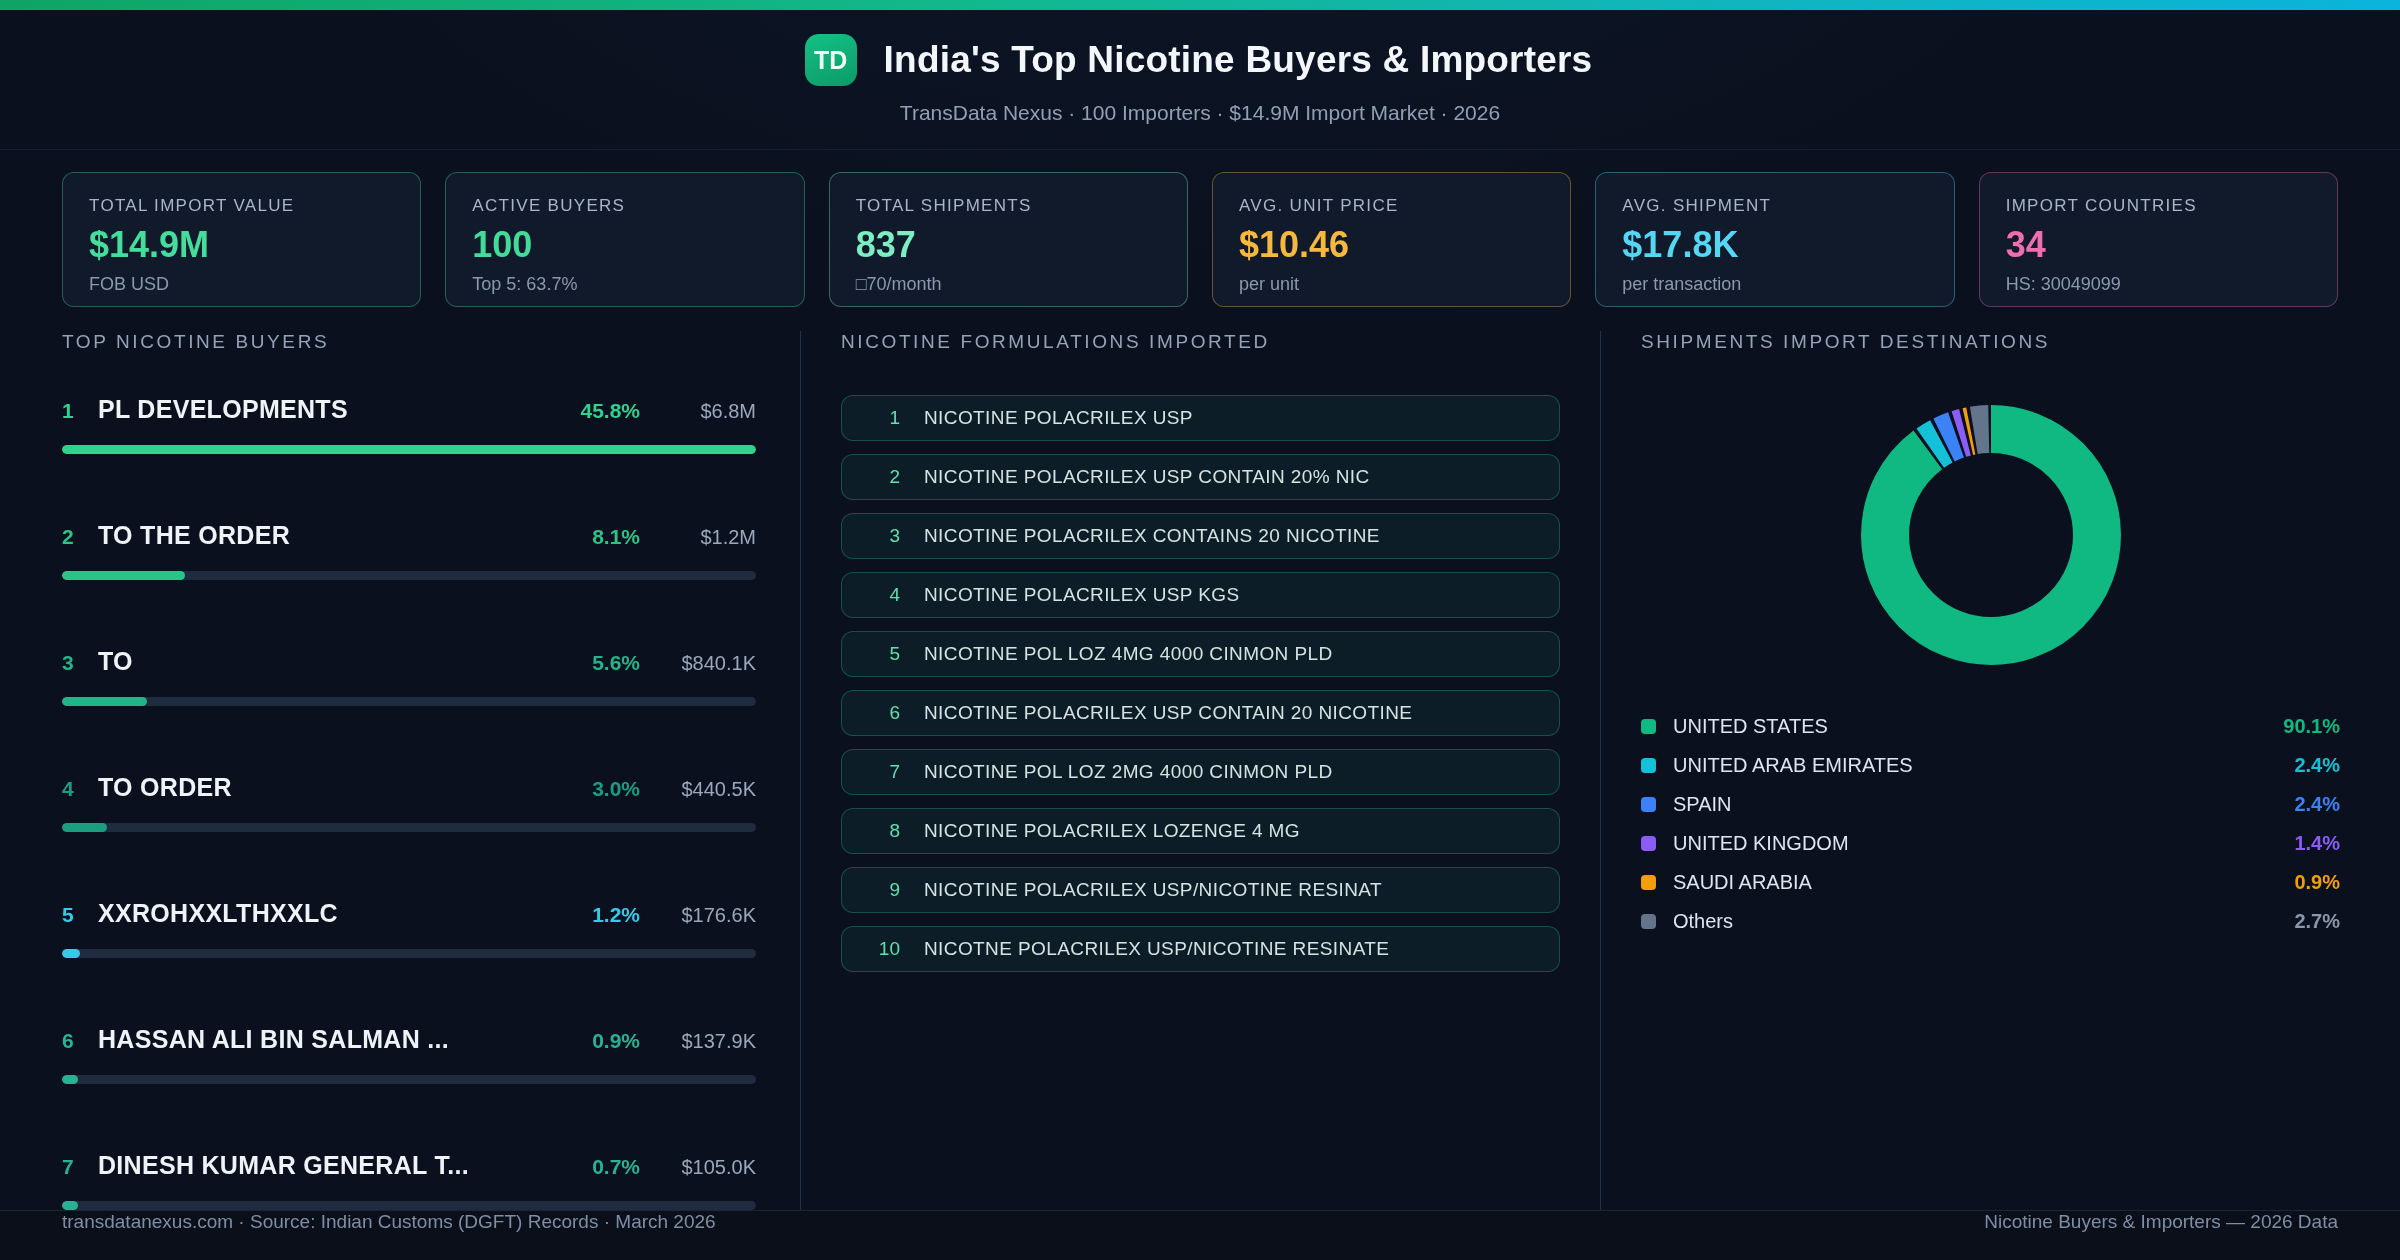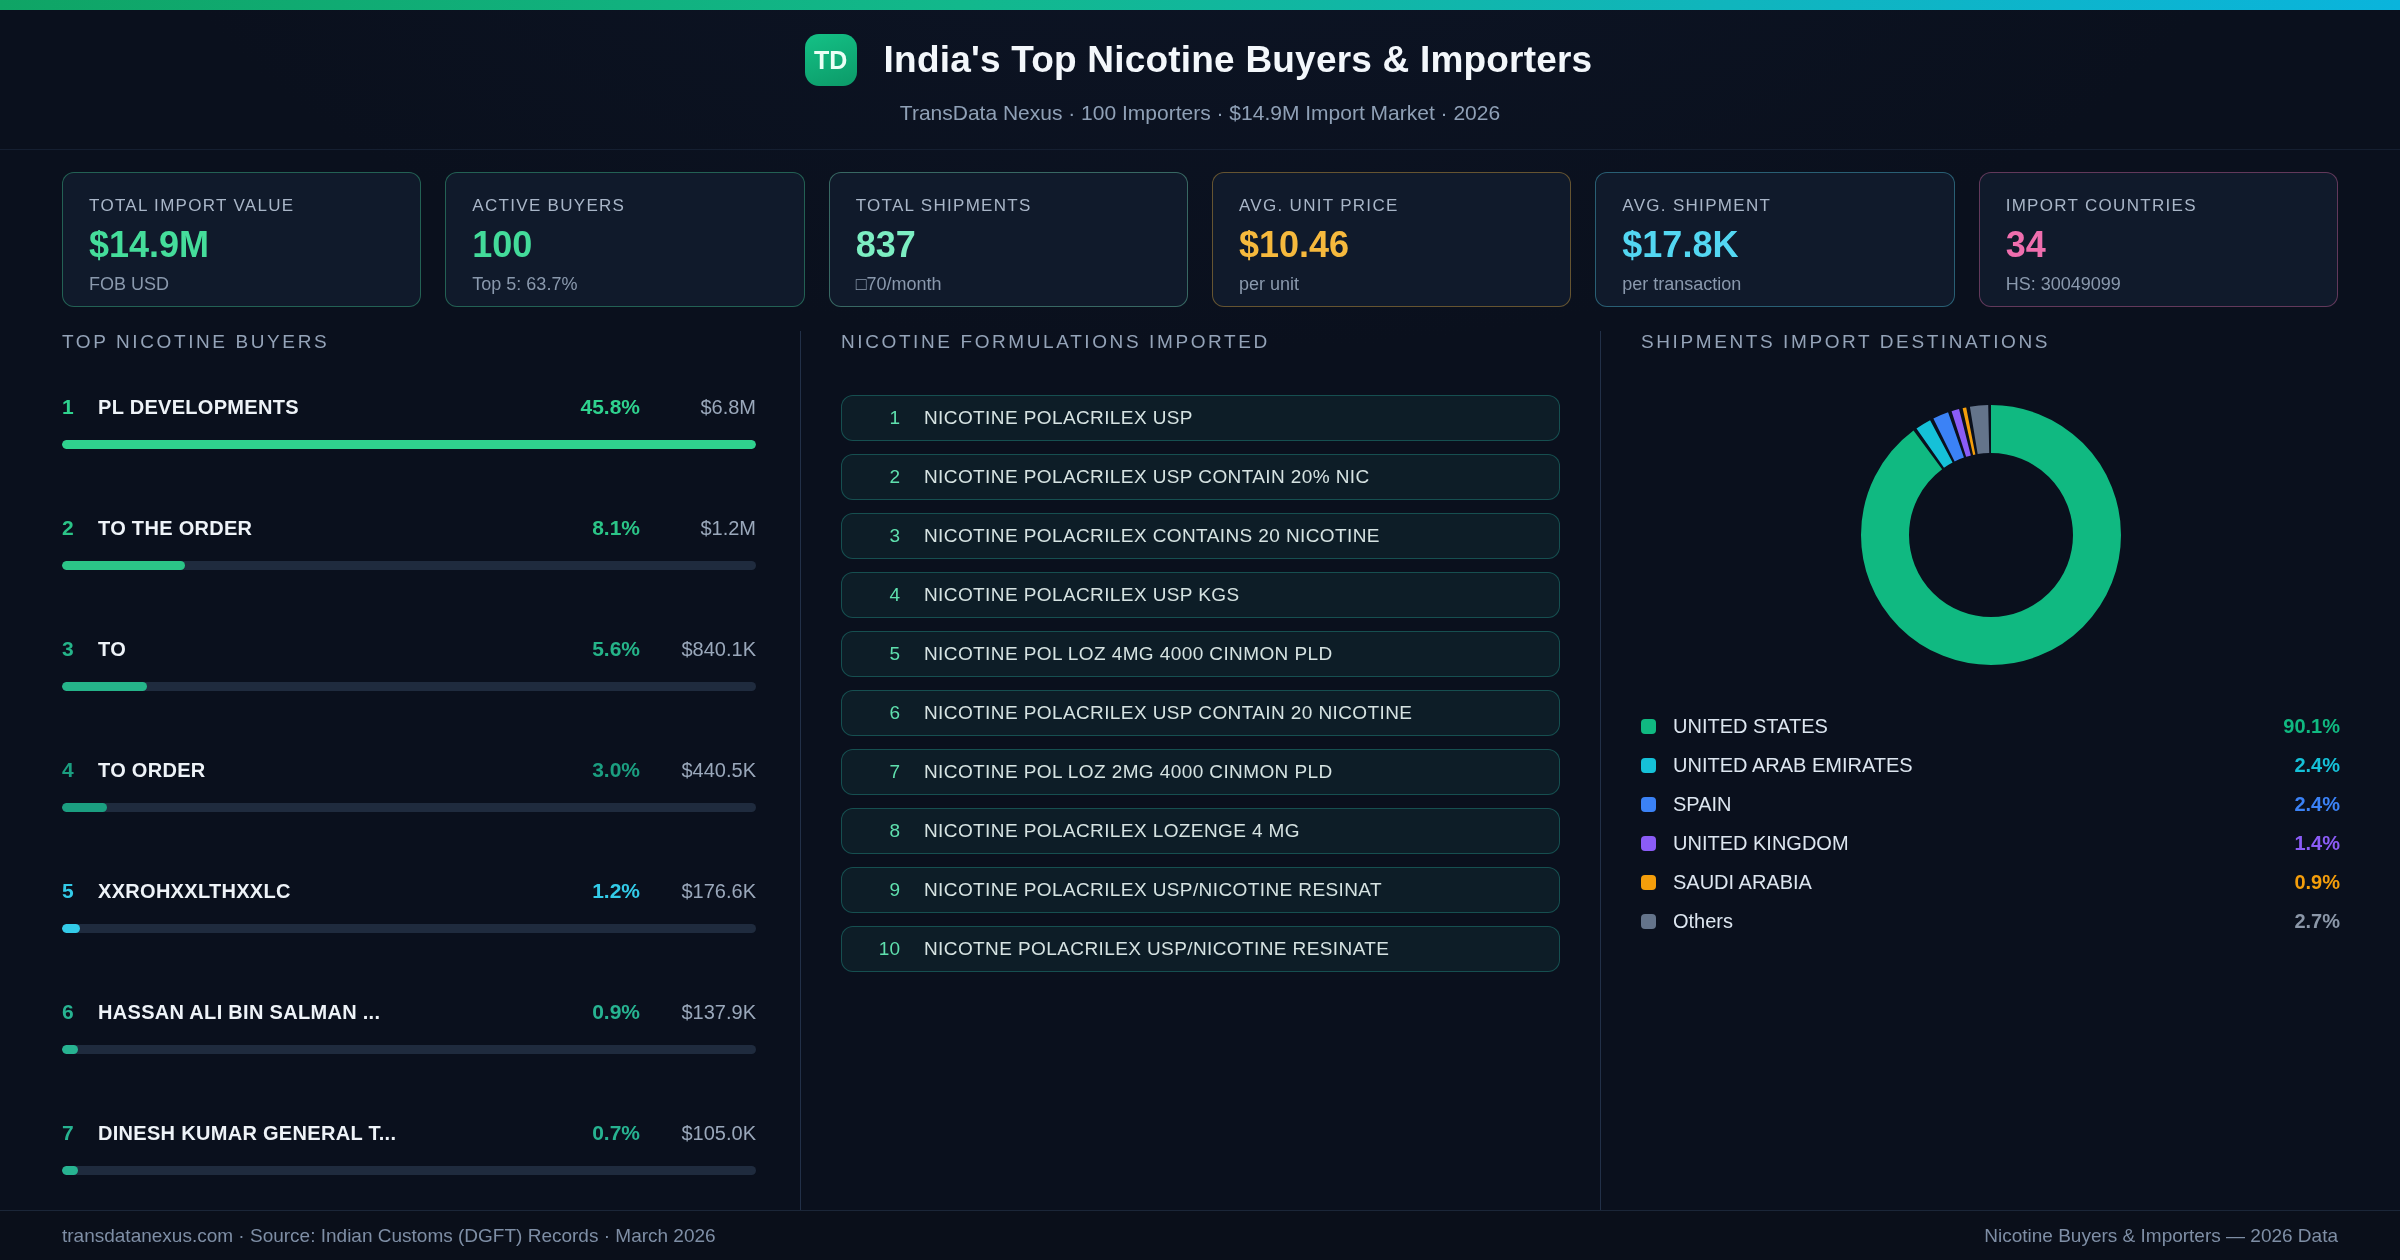--- a/index.html
+++ b/index.html
@@ -36,21 +36,21 @@
   .col + .col { border-left:1px solid #223048; }
   .col.mid { padding:0 40px; }
   .col.right { padding:0 60px 0 40px; }
   .section-title { margin:0 0 42px; font-size:19px; font-weight:normal;
     letter-spacing:2.6px; color:#94a3b8; }
 
   
   .buyer-row { margin-bottom:67px; }
   .buyer-line { display:flex; align-items:baseline; }
   .buyer-rank { width:36px; font-size:21px; font-weight:bold; flex:0 0 auto; }
-  .buyer-name { font-size:20px; font-weight:bold; color:#eef3f8; letter-spacing:.3px;
+  .buyer-name { font-size:25px; font-weight:bold; color:#eef3f8; letter-spacing:.3px;
     white-space:nowrap; overflow:hidden; }
   .buyer-line .spacer { flex:1; }
   .buyer-pct { min-width:92px; text-align:right; font-size:21px; font-weight:bold; }
   .buyer-value { min-width:104px; margin-left:12px; text-align:right; font-size:20px; color:#9aa8bb; }
   .buyer-bar { margin-top:21px; height:9px; border-radius:5px; background:#1f2b3e; overflow:hidden; }
   .buyer-fill { height:100%; border-radius:5px; background:#2bc487; }
 
   
   .pill { display:flex; align-items:center; height:46px; margin-bottom:13px;
     border:1px solid rgba(45,212,191,.28); border-radius:12px;
@@ -61,21 +61,21 @@
 
   
   .donut-wrap { display:flex; justify-content:center; margin:2px 0 32px; }
   .legend-row { display:flex; align-items:center; height:39px; }
   .legend-swatch { width:15px; height:15px; border-radius:4px; margin-right:17px; flex:0 0 auto; }
   .legend-label { font-size:20px; color:#dde6f0; }
   .legend-pct { margin-left:auto; font-size:20px; font-weight:bold; }
 
   
   footer { position:absolute; left:0; right:0; bottom:0; height:50px;
-    display:flex; justify-content:space-between; align-items:center;
+    display:flex; justify-content:space-between; 
     padding:0 62px; border-top:1px solid #1b2638; background:#0a0f1a;
     font-size:19px; color:#7e8ea5; }
 </style>
 </head>
 <body>
 
 <div class="topbar"></div>
 
 <header>
   <div class="header-row">

